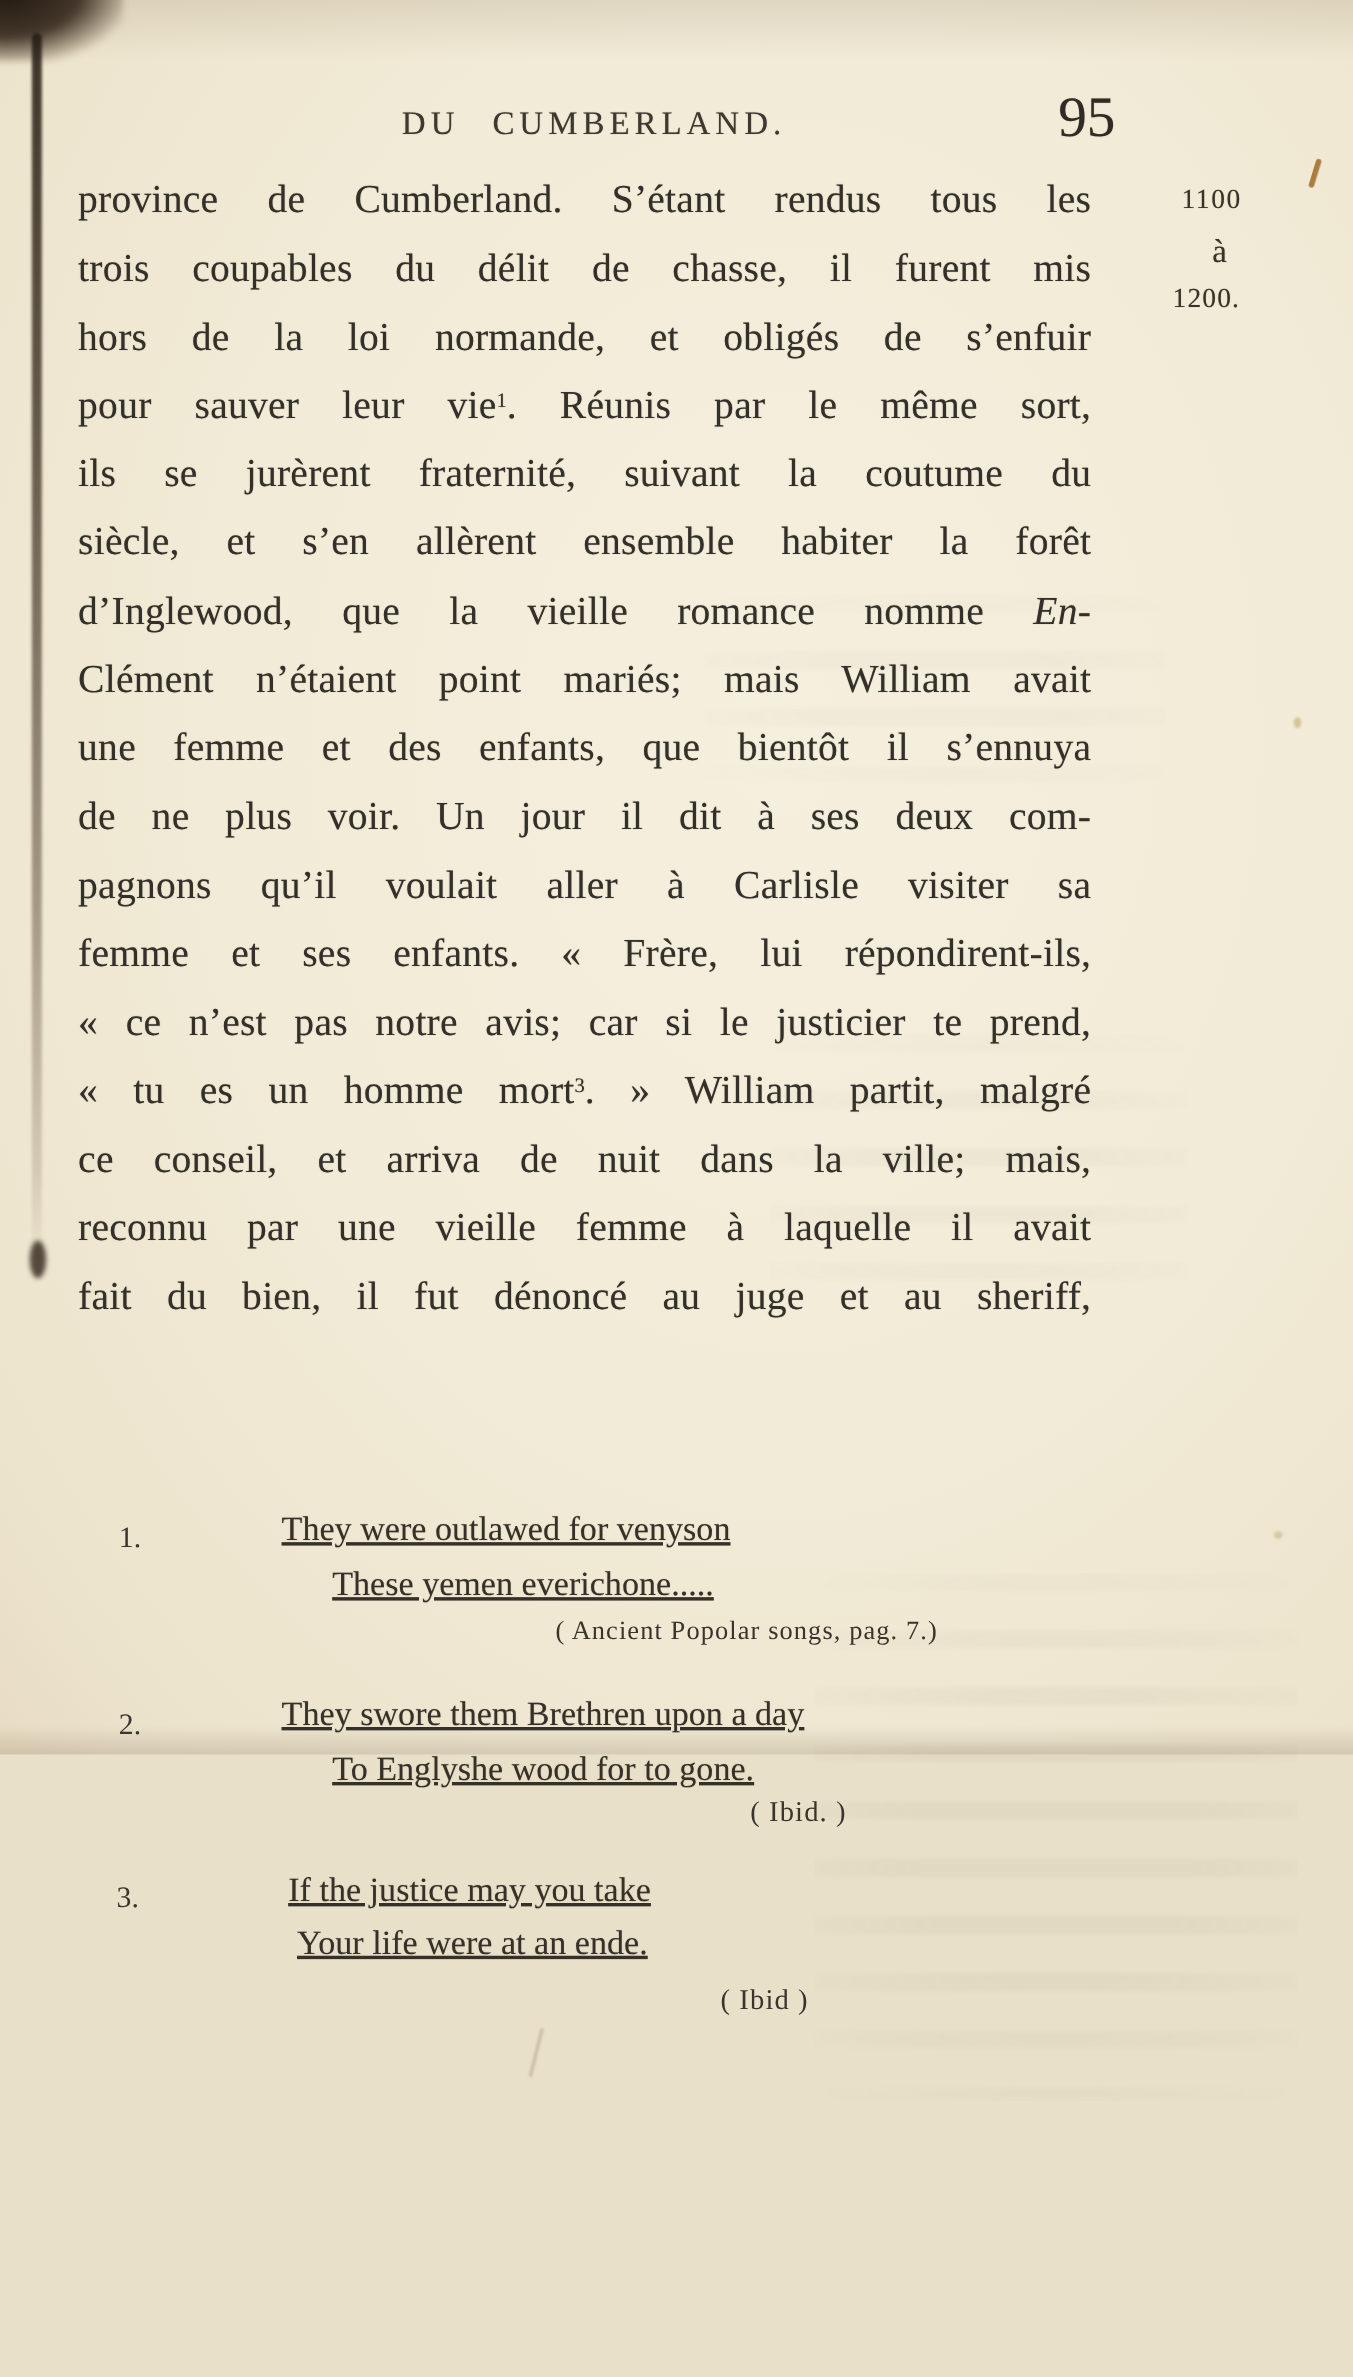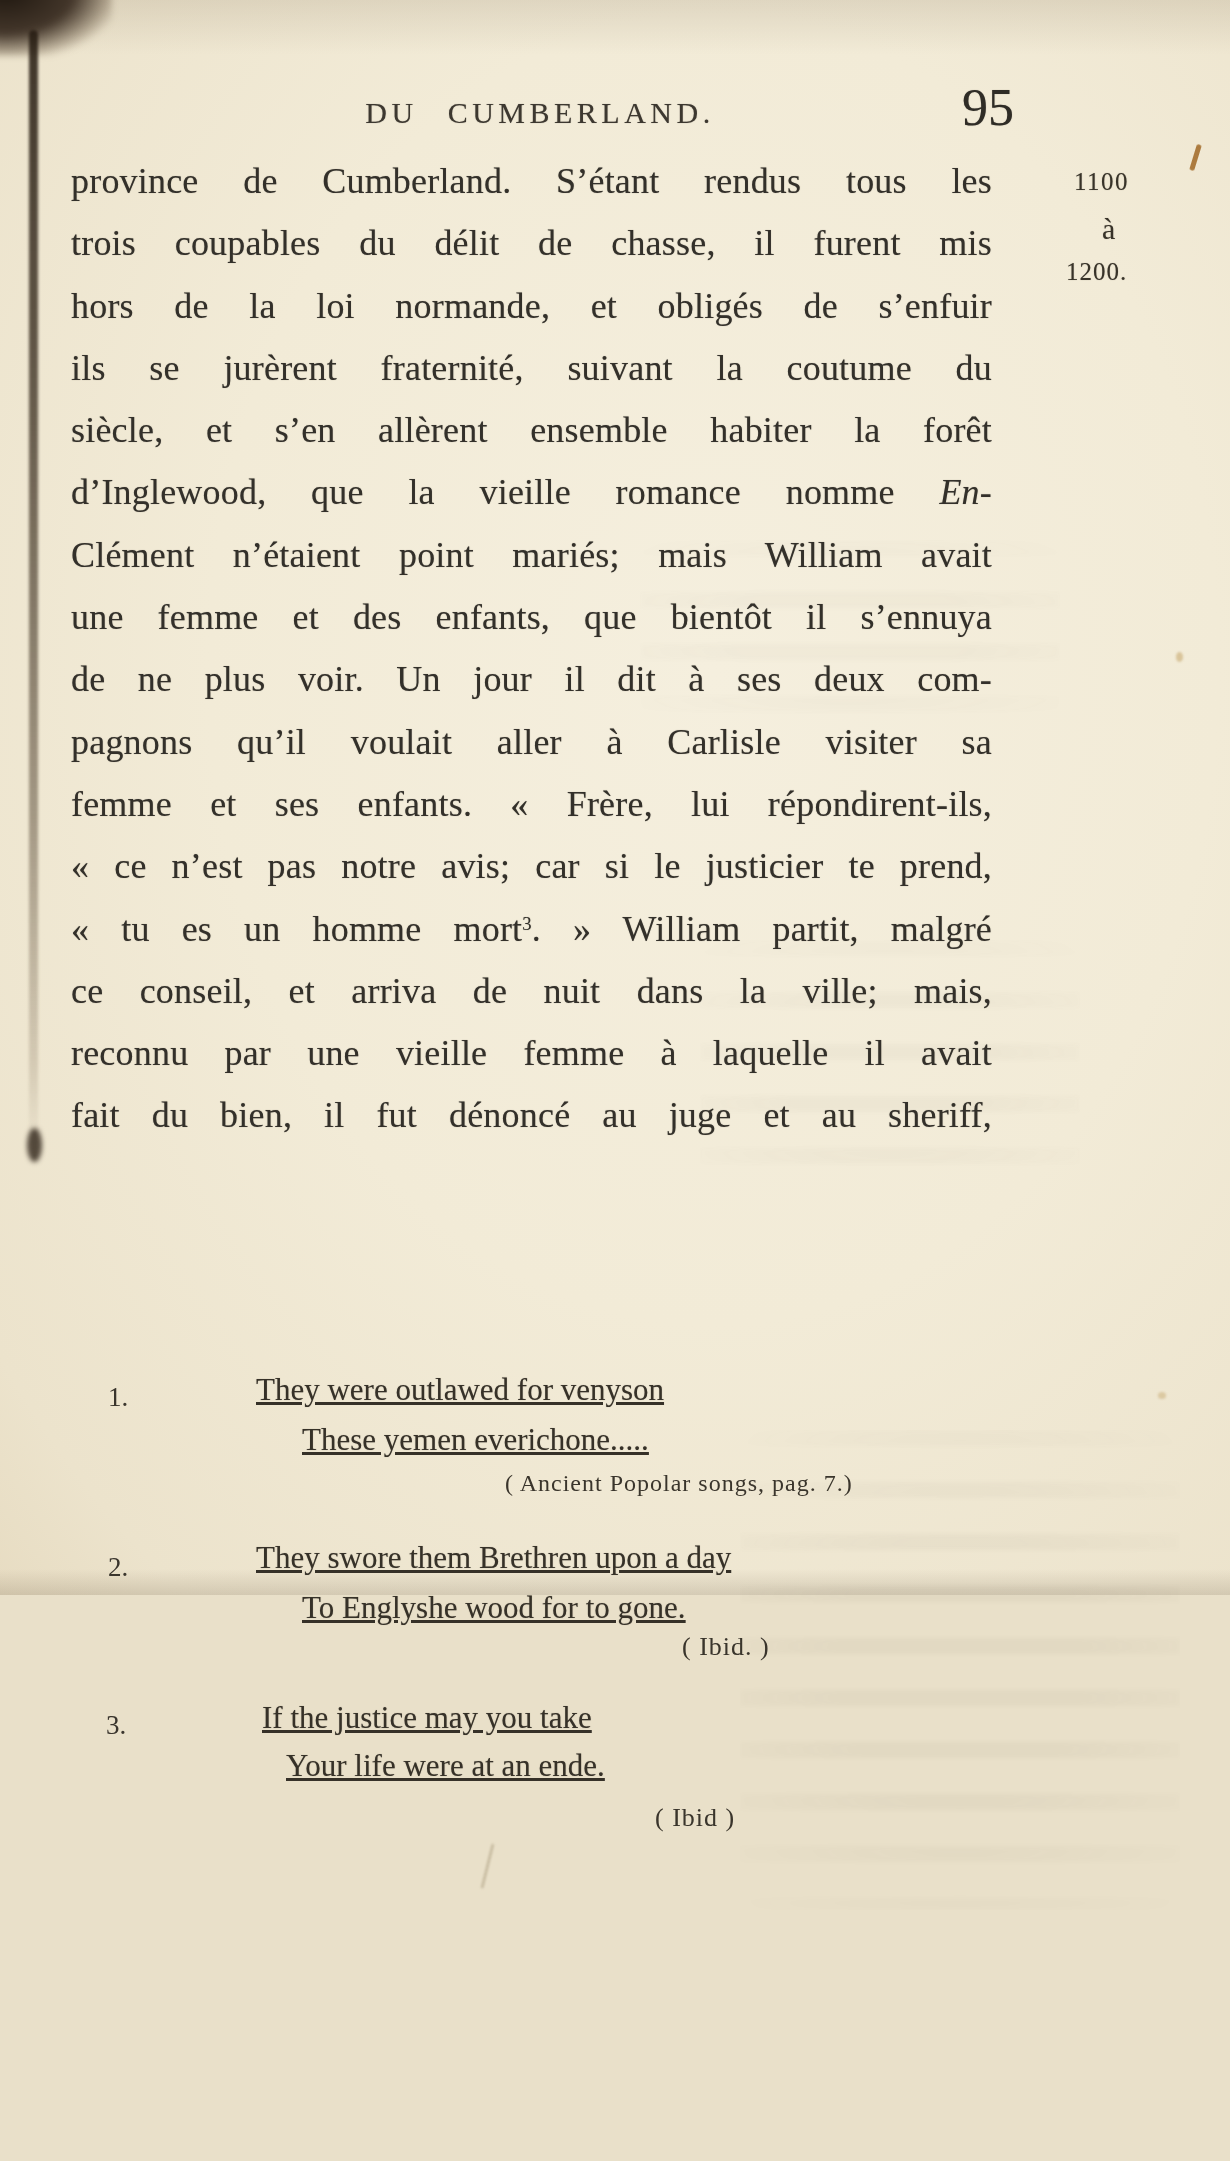--- a/index.html
+++ b/index.html
@@ -118,20 +118,21 @@
   <div class="margin-note">
     <div class="mn-1">1100</div>
     <div class="mn-2">à</div>
     <div class="mn-3">1200.</div>
   </div>
 
   <div class="body-text">
     <div class="bline"><span>province de Cumberland. S’étant rendus tous les</span></div>
     <div class="bline"><span>trois coupables du délit de chasse, il furent mis</span></div>
     <div class="bline"><span>hors de la loi normande, et obligés de s’enfuir</span></div>
+    <div class="bline"><span>pour sauver leur vie</span><span class="seg-sup">1</span><span>. Réunis par le même sort,</span></div>
     <div class="bline"><span>ils se jurèrent fraternité, suivant la coutume du</span></div>
     <div class="bline"><span>siècle, et s’en allèrent ensemble habiter la forêt</span></div>
     <div class="bline"><span>d’Inglewood, que la vieille romance nomme </span><span class="seg-it">En-</span></div>
     <div class="bline"><span>Clément n’étaient point mariés; mais William avait</span></div>
     <div class="bline"><span>une femme et des enfants, que bientôt il s’ennuya</span></div>
     <div class="bline"><span>de ne plus voir. Un jour il dit à ses deux com-</span></div>
     <div class="bline"><span>pagnons qu’il voulait aller à Carlisle visiter sa</span></div>
     <div class="bline"><span>femme et ses enfants. « Frère, lui répondirent-ils,</span></div>
     <div class="bline"><span>« ce n’est pas notre avis; car si le justicier te prend,</span></div>
     <div class="bline"><span>« tu es un homme mort</span><span class="seg-sup">3</span><span>. » William partit, malgré</span></div>
@@ -145,16 +146,16 @@
   <div class="fn-line" style="left:302px;top:1422px;">These yemen everichone.....</div>
   <div class="fn-cite" style="left:505px;top:1470px;">( Ancient Popolar songs, pag. 7.)</div>
 
   <div class="footnote-num" style="left:108px;top:1552px;">2.</div>
   <div class="fn-line" style="left:256px;top:1540px;">They swore them Brethren upon a day</div>
   <div class="fn-line" style="left:302px;top:1590px;">To Englyshe wood for to gone.</div>
   <div class="fn-cite" style="left:682px;top:1632px;font-size:26px;">( Ibid. )</div>
 
   <div class="footnote-num" style="left:106px;top:1710px;">3.</div>
   <div class="fn-line" style="left:262px;top:1700px;">If the justice may you take</div>
-  <div class="fn-line" style="left:286px;top:1748px;">Your life were at an ende.</div>
+  <div class="fn-line" style="left:270px;top:1748px;">Your life were at an ende.</div>
   <div class="fn-cite" style="left:655px;top:1788px;font-size:26px;margin-top:15px;">( Ibid )</div>
 
 </div>
 
 </body></html>

